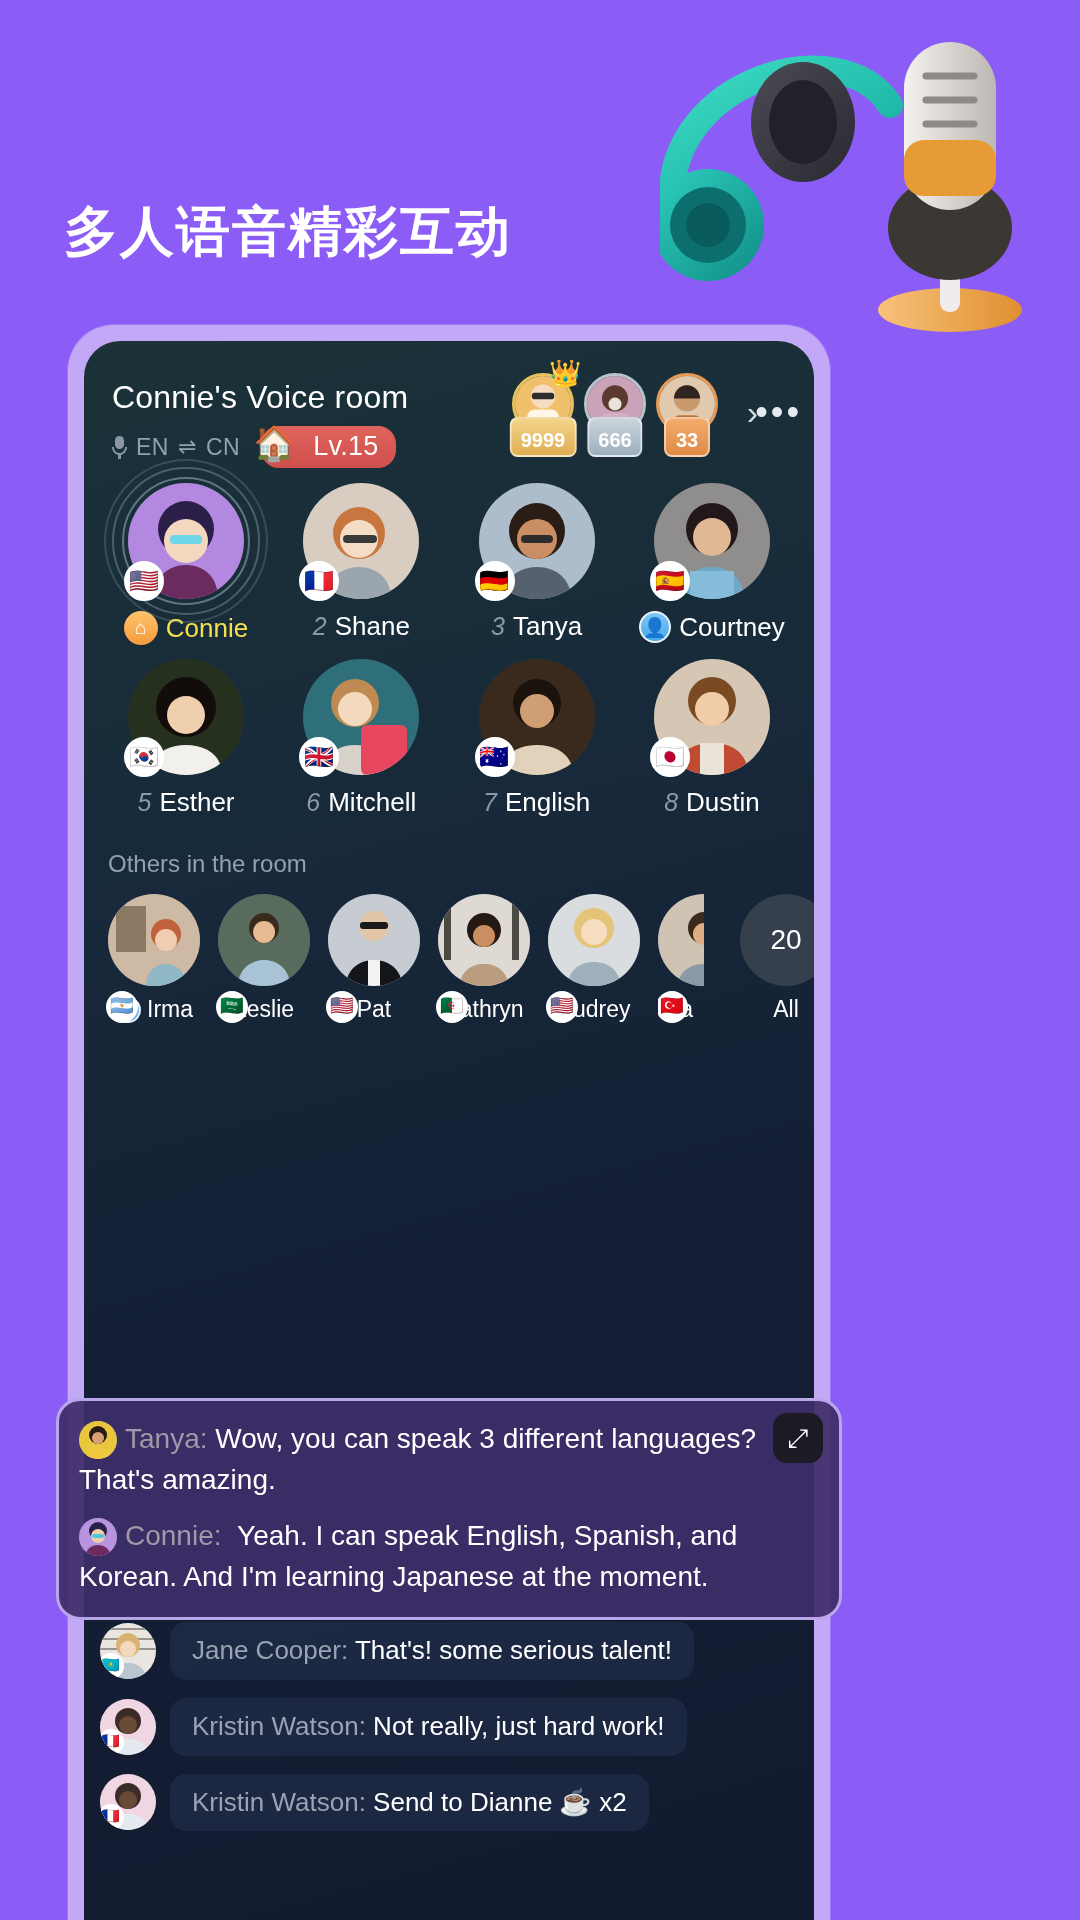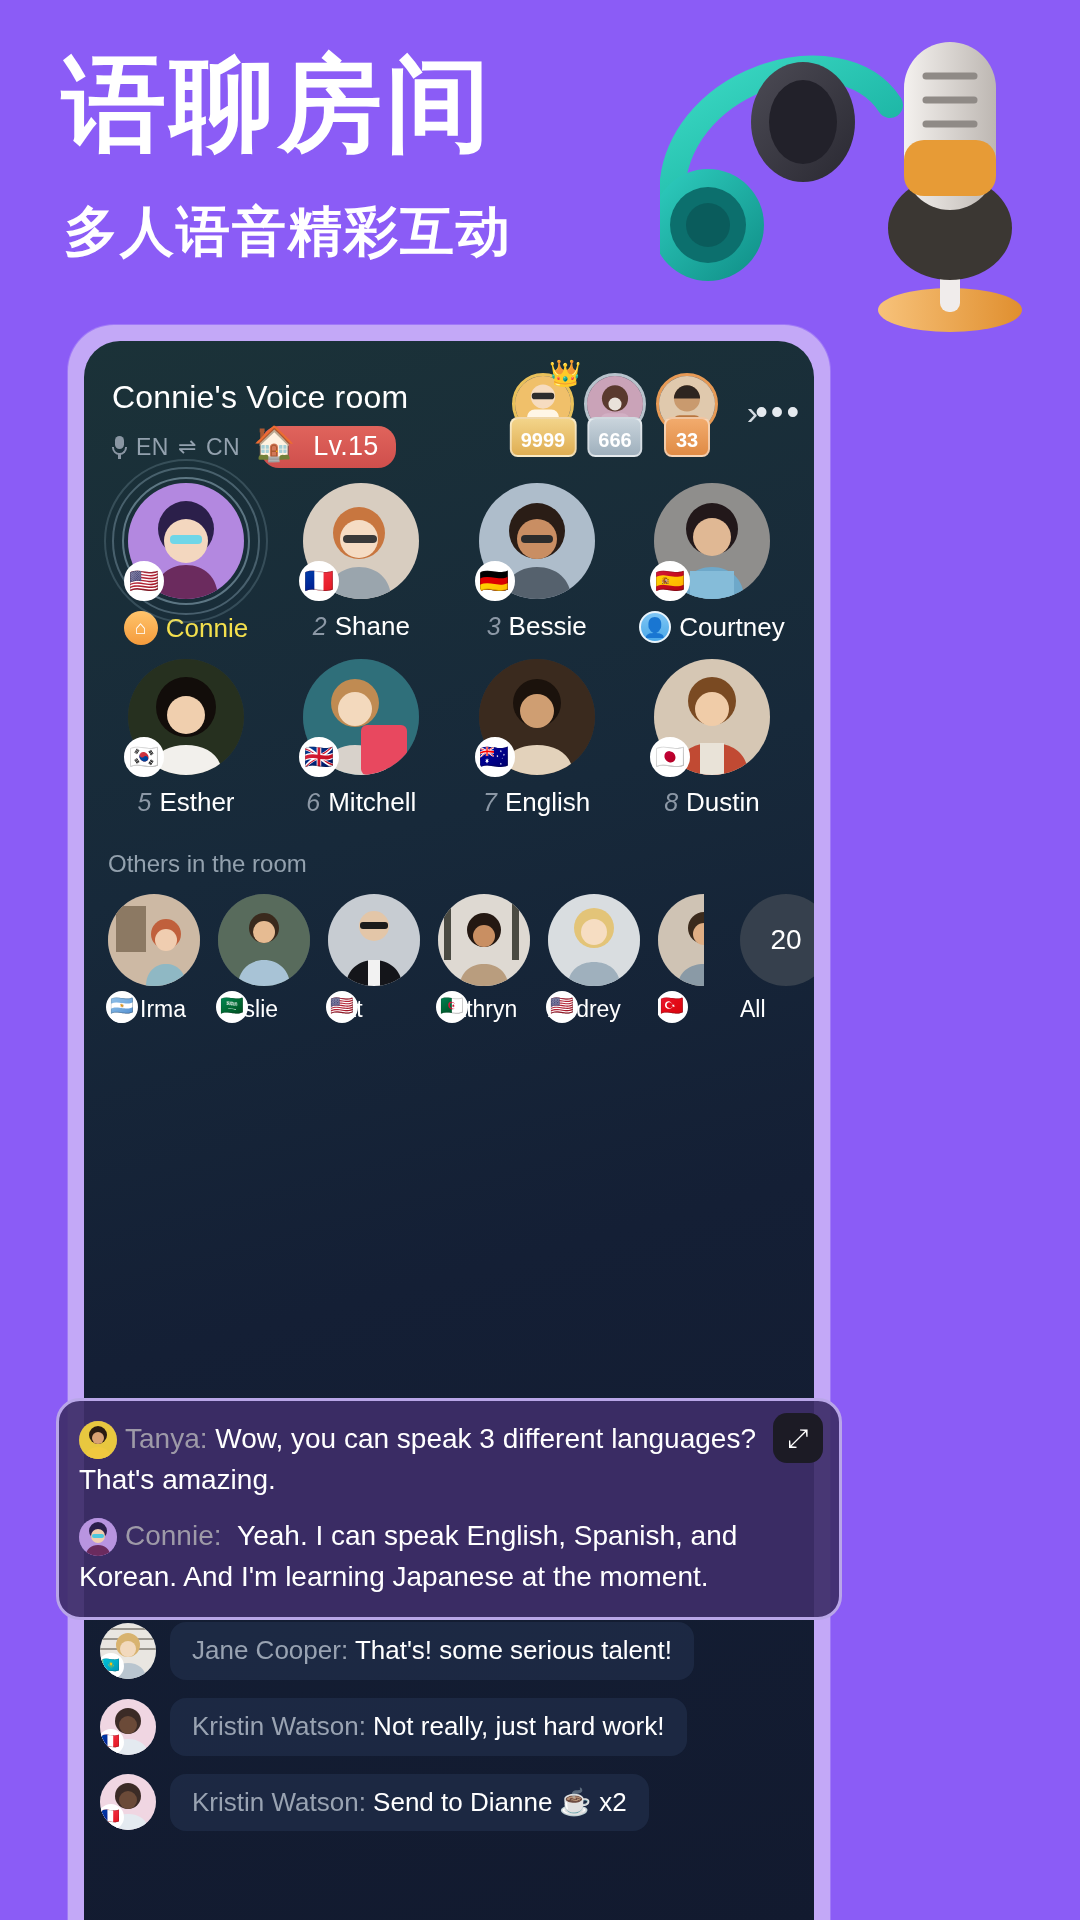--- a/index.html
+++ b/index.html
@@ -131,21 +131,21 @@
     font-size:19px; color:#fff; border:2px solid #eaf4fb;
   }
 
   
   .others { padding:18px 30px 0 24px; }
   .others-label { font-size:24px; color:#93a1ae; margin-bottom:16px; }
   .others-row { display:flex; gap:18px; align-items:flex-start; }
   .other { width:92px; text-align:center; position:relative; flex:none; }
   .other-av { width:92px; height:92px; border-radius:50%; overflow:hidden; position:relative; background:#37465a; }
   .other .flag { width:32px; height:32px; font-size:19px; line-height:26px; border-width:2px; left:-2px; bottom:0; }
-  .other-name { margin-top:10px; font-size:23px; color:#fff; display:flex; align-items:center; justify-content:flex-start; gap:6px; }
+  .other-name { margin-top:10px; font-size:23px; color:#fff; display:flex; align-items:center; justify-content:center; gap:6px; }
   .other-name .user-ico { width:26px; height:26px; font-size:15px; border-width:2px; }
   .all-bubble {
     width:92px; height:92px; border-radius:50%;
     background:#36404d; color:#fff; font-size:28px;
     display:flex; align-items:center; justify-content:center;
   }
 
   
   .hl-card {
     position:absolute; left:56px; top:1398px; width:786px;
@@ -180,21 +180,20 @@
   }
   .chat-name { color:#99a3b2; }
 
   
   .ph { position:absolute; inset:0; }
 </style>
 </head>
 <body>
 
 <div class="hero">
-  <div class="hero-title">语聊房间</div>
   <div class="hero-sub">多人语音精彩互动</div>
 
   <div class="hero-art">
     <svg width="420" height="340" viewBox="0 0 420 340">
       <defs>
         <linearGradient id="hb" x1="0" y1="0" x2="1" y2="1">
           <stop offset="0" stop-color="#3ddbc5"></stop>
             <stop offset="1" stop-color="#11a89a"></stop>
         </linearGradient>
         <linearGradient id="cup" x1="0" y1="0" x2="1" y2="1">
@@ -363,21 +362,21 @@
                 <circle cx="58" cy="48" r="28" fill="#2a1d16"></circle>
                 <circle cx="58" cy="56" r="20" fill="#c98e63"></circle>
                 <rect x="42" y="52" width="32" height="8" rx="4" fill="#2c2c2c"></rect>
                 <path d="M24 116c0-20 15-32 34-32s34 12 34 32z" fill="#55616d"></path>
               </svg>
           </div>
           <div class="flag">🇩🇪</div>
         </div>
         <div class="seat-name">
           <span class="seat-idx">3</span>
-          <span>Bessie</span>
+          <span>Tanya</span>
         </div>
       </div>
 
       <div class="seat">
         <div class="seat-av-wrap">
           <div class="seat-av">
             <svg class="ph" viewBox="0 0 116 116">
                 <rect width="116" height="116" fill="#8f8e8c"></rect>
                 <circle cx="58" cy="46" r="26" fill="#22181a"></circle>
                 <circle cx="58" cy="54" r="19" fill="#e0b894"></circle>

